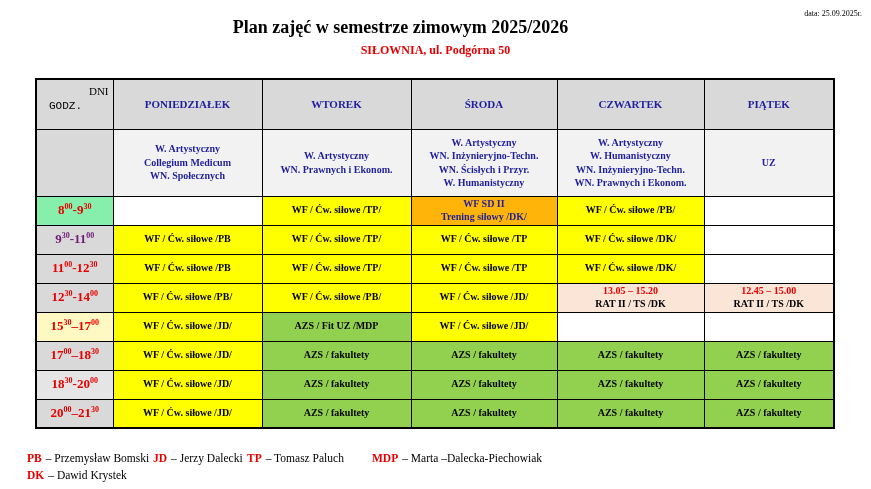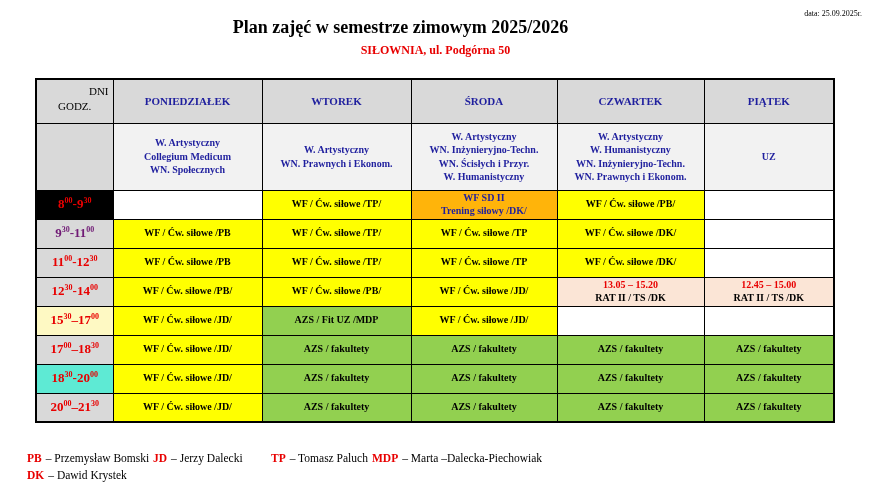--- a/index.html
+++ b/index.html
@@ -8,38 +8,38 @@
     font-family:"Liberation Serif",serif;color:#000;overflow:hidden;
   }
   .date-label{position:absolute;top:9px;right:9px;font-size:8px;}
   .page-title{position:absolute;top:17px;left:0;width:801px;margin:0;text-align:center;
     font-size:18px;font-weight:bold;}
   .subtitle{position:absolute;top:43px;left:0;width:871px;text-align:center;
     font-size:12px;font-weight:bold;}
   table.schedule{position:absolute;top:78px;left:35px;border-collapse:collapse;
     table-layout:fixed;border:2px solid #000;}
   table.schedule th,table.schedule td{border:1px solid #000;padding:0;overflow:hidden;}
-  tr.day-row{height:44px;}
+  tr.day-row{height:50px;}
   tr.fac-row{height:67px;}
   th.corner{vertical-align:top;font-weight:normal;font-size:11px;}
   .corner-top{text-align:right;padding:5px 4px 0 0;}
-  .corner-bottom{text-align:left;padding:3px 0 0 21px;}
+  .corner-bottom{text-align:left;padding:3px 0 0 12px;font-family:Liberation Mono, monospace;}
   th.day{font-size:11px;font-weight:bold;text-align:center;vertical-align:middle;}
   th.fac{font-size:10px;font-weight:bold;text-align:center;vertical-align:middle;
     white-space:pre-line;line-height:1.35;}
   tbody tr{height:29px;}
   td.timecell{font-size:13px;font-weight:bold;text-align:center;vertical-align:middle;}
   td.timecell sup{font-size:8px;font-weight:bold;}
   td.slot{font-size:10px;font-weight:bold;text-align:center;vertical-align:middle;line-height:1.25;}
   .legend{position:absolute;top:450px;left:17px;width:871px;height:38px;font-size:11.5px;}
   .legend-entry{position:absolute;white-space:nowrap;}
   .legend-entry .code{font-weight:bold;margin-right:4px;}
   .lg0{left:10px;top:2px;}
   .lg1{left:136px;top:2px;}
-  .lg2{left:230px;top:2px;margin-left:24px;}
+  .lg2{left:230px;top:2px;}
   .lg3{left:355px;top:2px;}
   .lg4{left:10px;top:19px;}
 </style>
 </head>
 <body>
 
 <div class="date-label">data: 25.09.2025r.</div>
 <h1 class="page-title">Plan zajęć w semestrze zimowym 2025/2026</h1>
 <div class="subtitle" style="color: rgb(232, 0, 0);">SIŁOWNIA, ul. Podgórna 50</div>
 
@@ -77,21 +77,21 @@
 W. Humanistyczny</th>
       <th class="fac" style="background: rgb(242, 242, 242); color: rgb(31, 31, 158);">W. Artystyczny
 W. Humanistyczny
 WN. Inżynieryjno-Techn.
 WN. Prawnych i Ekonom.</th>
       <th class="fac" style="background: rgb(242, 242, 242); color: rgb(31, 31, 158);">UZ</th>
     </tr>
   </thead>
   <tbody>
       <tr>
-        <td class="timecell" style="background: #000000; color: rgb(232, 0, 0);"><span>8</span><sup>00</sup><span>-</span><span>9</span><sup>30</sup></td>
+        <td class="timecell" style="background: #86efac; color: rgb(232, 0, 0);"><span>8</span><sup>00</sup><span>-</span><span>9</span><sup>30</sup></td>
         <td class="slot" style="background: rgb(255, 255, 255);"></td>
         <td class="slot" style="background: rgb(255, 255, 0);">
           <div style="color: rgb(0, 0, 0);">WF / Ćw. siłowe /TP/</div>
         </td>
         <td class="slot" style="background: rgb(255, 180, 10);">
           <div style="color: rgb(31, 31, 158);">WF SD II</div>
           <div style="color: rgb(31, 31, 158);">Trening siłowy /DK/</div>
         </td>
         <td class="slot" style="background: rgb(255, 255, 0);">
           <div style="color: rgb(0, 0, 0);">WF / Ćw. siłowe /PB/</div>
@@ -176,21 +176,21 @@
           <div style="color: rgb(0, 0, 0);">AZS / fakultety</div>
         </td>
         <td class="slot" style="background: rgb(146, 208, 80);">
           <div style="color: rgb(0, 0, 0);">AZS / fakultety</div>
         </td>
         <td class="slot" style="background: rgb(146, 208, 80);">
           <div style="color: rgb(0, 0, 0);">AZS / fakultety</div>
         </td>
       </tr>
       <tr>
-        <td class="timecell" style="background: #5eead4; color: rgb(232, 0, 0);"><span>18</span><sup>30</sup><span>-</span><span>20</span><sup>00</sup></td>
+        <td class="timecell" style="background: #e5e5e5; color: rgb(232, 0, 0);"><span>18</span><sup>30</sup><span>-</span><span>20</span><sup>00</sup></td>
         <td class="slot" style="background: rgb(255, 255, 0);">
           <div style="color: rgb(0, 0, 0);">WF / Ćw. siłowe /JD/</div>
         </td>
         <td class="slot" style="background: rgb(146, 208, 80);">
           <div style="color: rgb(0, 0, 0);">AZS / fakultety</div>
         </td>
         <td class="slot" style="background: rgb(146, 208, 80);">
           <div style="color: rgb(0, 0, 0);">AZS / fakultety</div>
         </td>
         <td class="slot" style="background: rgb(146, 208, 80);">

